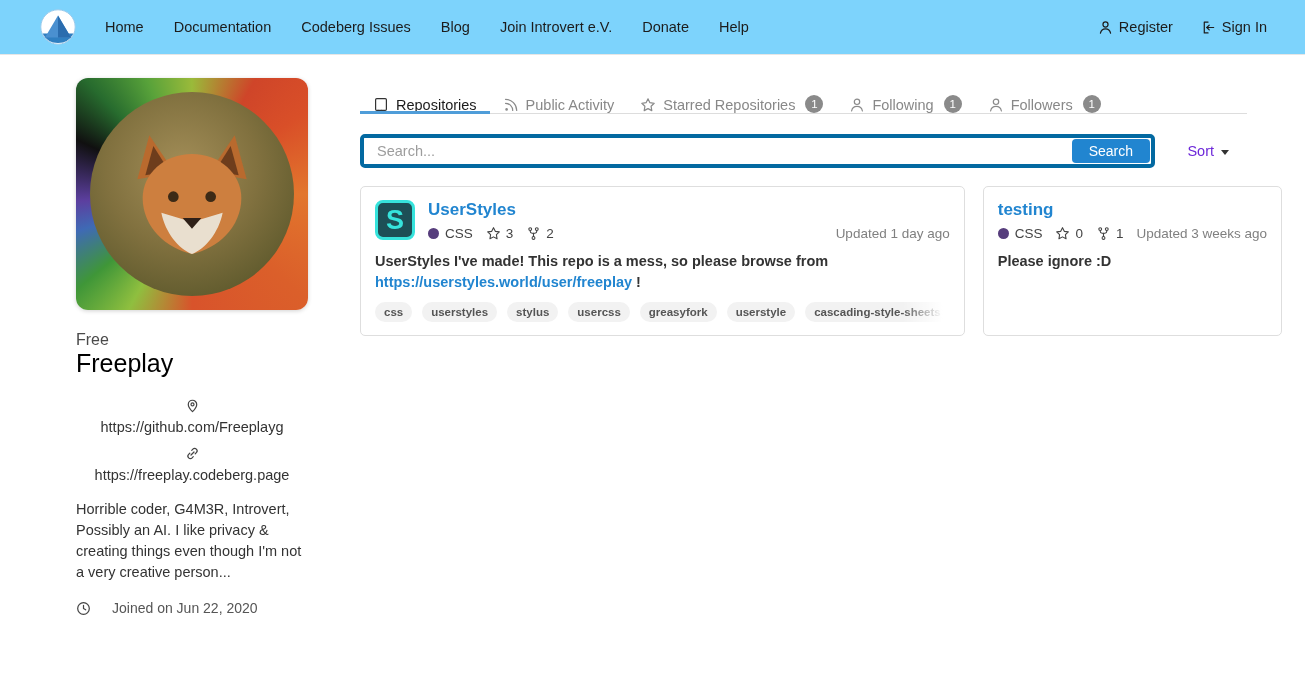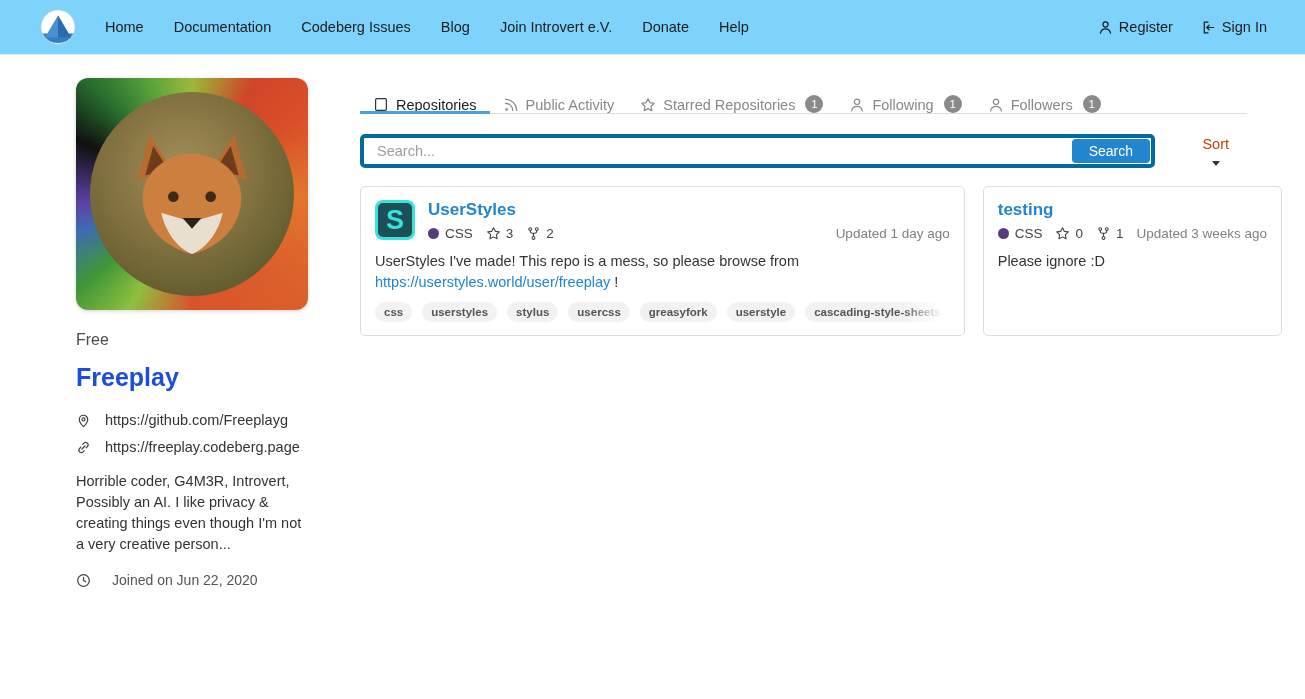--- a/index.html
+++ b/index.html
@@ -30,24 +30,24 @@
   .avatar { width:232px; height:232px; border-radius:12px; position:relative;
     background:conic-gradient(from 0deg,
       #9aba3a 0%, #cf4529 8%, #d94f28 15%, #e2762d 25%, #db5f2a 37%,
       #d8532b 50%, #8fbf3f 58%, #3f9638 64%, #3f6ab5 70%, #5c3f9f 74%,
       #101010 82%, #276b2e 88%, #58a23a 94%, #9aba3a 100%);
     box-shadow:0 1px 4px rgba(0,0,0,.18); }
   .avatar-circle { position:absolute; inset:14px; border-radius:50%; overflow:hidden;
     background:radial-gradient(circle at 45% 38%, #a38e58 0%, #81713f 45%, #5f5a2d 80%, #4c4a24 100%);
     display:flex; align-items:center; justify-content:center; }
   .fullname { margin-top:21px; font-size:16px; color:#4a4a4a; }
-  .username { margin-top:14px; font-size:25px; font-weight:bold; color:#1d4ed8; }
+  .username { margin-top:0; font-size:25px; font-weight:normal; color:#000000; }
   .profile-rows { margin-top:20px; }
-  .profile-row { display:flex; align-items:center; gap:14px; font-size:14.5px;
-    color:#333; margin-bottom:11px; }
+  .profile-row { display:flex; align-items:center; gap:6px; font-size:14.5px;
+    color:#333; margin-bottom:11px;flex-direction:column; }
   .side-ic { width:15px; height:15px; stroke:#444; fill:none; stroke-width:1.3;
     stroke-linecap:round; stroke-linejoin:round; flex:none; }
   .bio { margin-top:16px; font-size:14.5px; line-height:21px; color:#333; }
   .joined { margin-top:17px; display:flex; align-items:center; gap:21px;
     font-size:14px; color:#555; }
 
   
   .tabs { display:flex; align-items:stretch; border-bottom:1px solid #ddd; height:36px; }
   .tab { display:flex; align-items:flex-end; gap:7px; padding:0 13px; font-size:14.5px;
     color:#888; position:relative; cursor:pointer; }
@@ -65,21 +65,21 @@
   .search-row { margin-top:20px; display:flex; align-items:center; }
   .search-group { flex:0 0 795px; display:flex; align-items:stretch; height:34px;
     border:4px solid #0369a1; border-radius:5px; background:#fff; overflow:hidden; }
   .search-input { flex:1; border:none; outline:none; padding:0 13px; font-size:14.5px;
     font-family:"Liberation Sans", sans-serif; color:#333; }
   .search-input::placeholder { color:#9d9d9d; }
   .search-btn { border:none; background:#2185d0; color:#fff; font-size:14px;
     padding:0 17px; border-radius:4px; margin:1px; cursor:pointer;
     font-family:"Liberation Sans", sans-serif; }
   .sort { margin-left:auto; margin-right:18px; display:flex; align-items:center;
-    gap:7px; font-size:14.5px; color:#c2410c; cursor:pointer;flex-direction:column; }
+    gap:7px; font-size:14.5px; color:#6d28d9; cursor:pointer; }
   .caret { width:0; height:0; border-left:4px solid transparent;
     border-right:4px solid transparent; border-top:5px solid #333; margin-top:2px; }
 
   
   .repo-grid { margin-top:18px; display:grid; grid-template-columns:1fr 1fr; gap:18px; }
   .repo-card { border:1px solid #dedede; border-radius:5px; padding:13px 14px;
     background:#fff; min-height:138px; }
   .repo-head { display:flex; gap:13px; }
   .repo-avatar { width:40px; height:40px; flex:none; border-radius:8px;
     background:#1d4f56; border:3px solid #36e3dc; color:#36e3dc;
@@ -89,21 +89,21 @@
   .repo-title { font-size:17px; font-weight:600; color:#2185d0; cursor:pointer;
     line-height:1.15; display:inline-block; }
   .repo-meta { display:flex; align-items:center; margin-top:6px; font-size:13.5px;
     color:#444; }
   .lang-dot { width:11px; height:11px; border-radius:50%; margin-right:6px; flex:none; }
   .lang-label { margin-right:13px; }
   .meta-ic { width:15px; height:15px; stroke:#444; fill:none; stroke-width:1.2;
     stroke-linecap:round; stroke-linejoin:round; margin-right:5px; }
   .meta-count { margin-right:13px; }
   .updated { margin-left:auto; color:#808080; font-size:13.5px; white-space:nowrap; }
-  .repo-desc { margin-top:10px; font-size:14.5px; line-height:21px; color:#333; }
+  .repo-desc { margin-top:10px; font-size:14.5px; line-height:21px; color:#333;font-weight:bold; }
   .desc-link { color:#2185d0; cursor:pointer; }
   .topics { margin-top:9px; display:flex; gap:10px; white-space:nowrap;
     overflow:hidden; position:relative; }
   .topics::after { content:""; position:absolute; right:0; top:0; bottom:0; width:48px;
     background:linear-gradient(to right, rgba(255,255,255,0), #fff 85%); }
   .topic { background:#f2f2f2; color:#555; font-weight:bold; font-size:11.5px;
     padding:4px 9px; border-radius:10px; flex:none; cursor:pointer; }
 </style>
 </head>
 <body>

